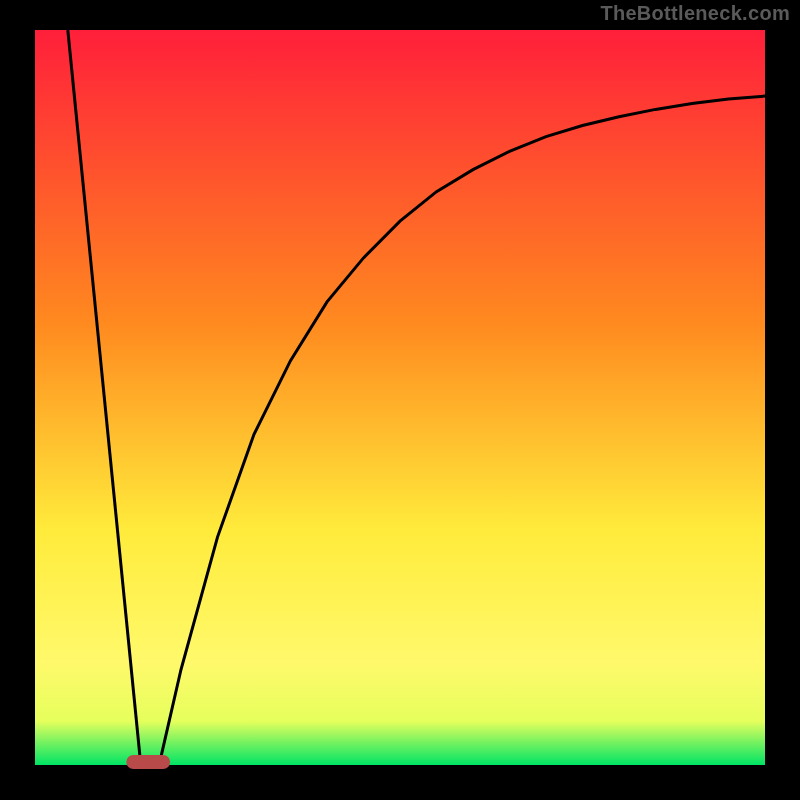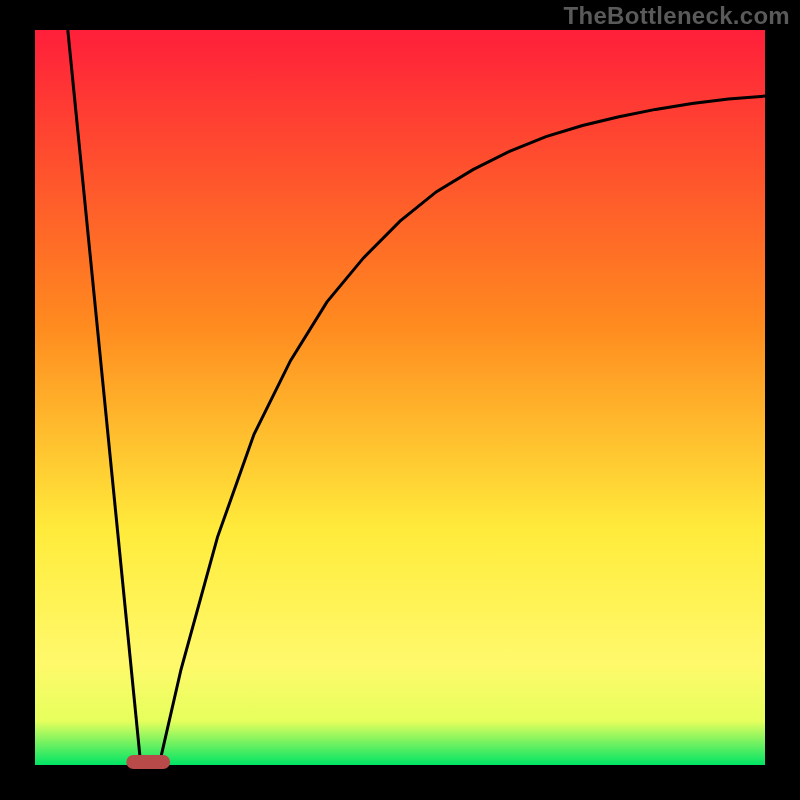--- a/index.html
+++ b/index.html
@@ -20,21 +20,21 @@
   svg.plot {
     position: absolute;
     top: 0;
     left: 0;
   }
   .watermark {
     position: absolute;
     top: 2px;
     right: 10px;
     color: #5a5a5a;
-    font-size: 24px;
+    font-size: 20px;
     font-weight: 600;
     letter-spacing: 0.3px;
     user-select: none;
   }
 </style>
 </head>
 <body>
 
 <div class="frame">
 

